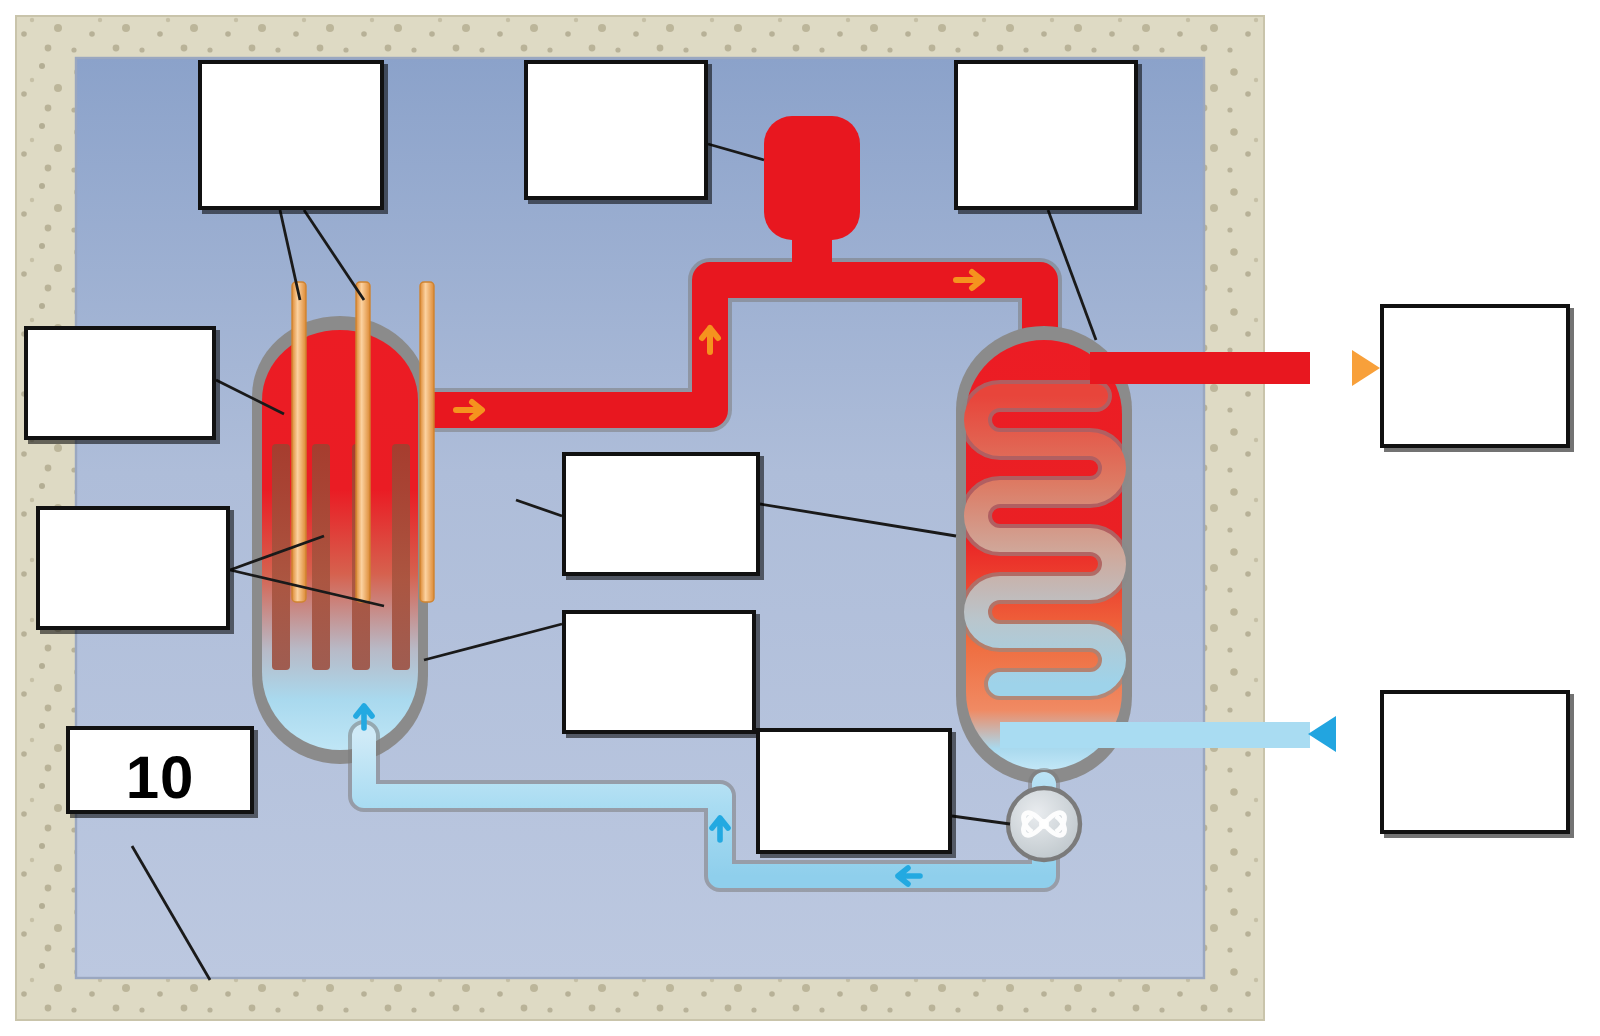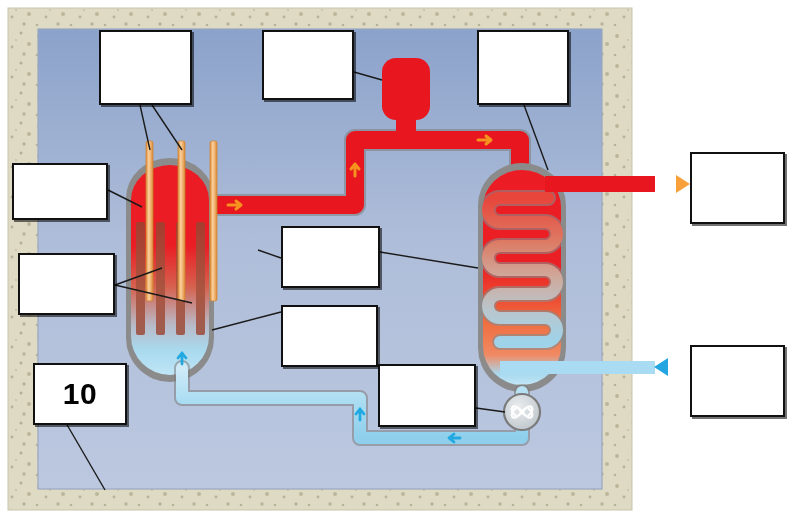--- a/index.html
+++ b/index.html
@@ -300,21 +300,21 @@
       </div>
       <div class="lbl" style="left: 281px; top: 226px; width: 99px; height: 62px;">
         <span></span>
       </div>
       <div class="lbl" style="left: 281px; top: 305px; width: 97px; height: 62px;">
         <span></span>
       </div>
       <div class="lbl" style="left: 378px; top: 364px; width: 98px; height: 63px;">
         <span></span>
       </div>
-      <div class="lbl" style="left: 33px; top: 363px; width: 94px; height: 62px;">
+      <div class="lbl" style="left: 33px; top: 363px; width: 94px; height: 44px; align-items: flex-end;">
         <span>10</span>
       </div>
       <div class="lbl" style="left: 690px; top: 345px; width: 95px; height: 72px;">
         <span></span>
       </div>
     </div>
 
 </div>
 
 </body></html>

